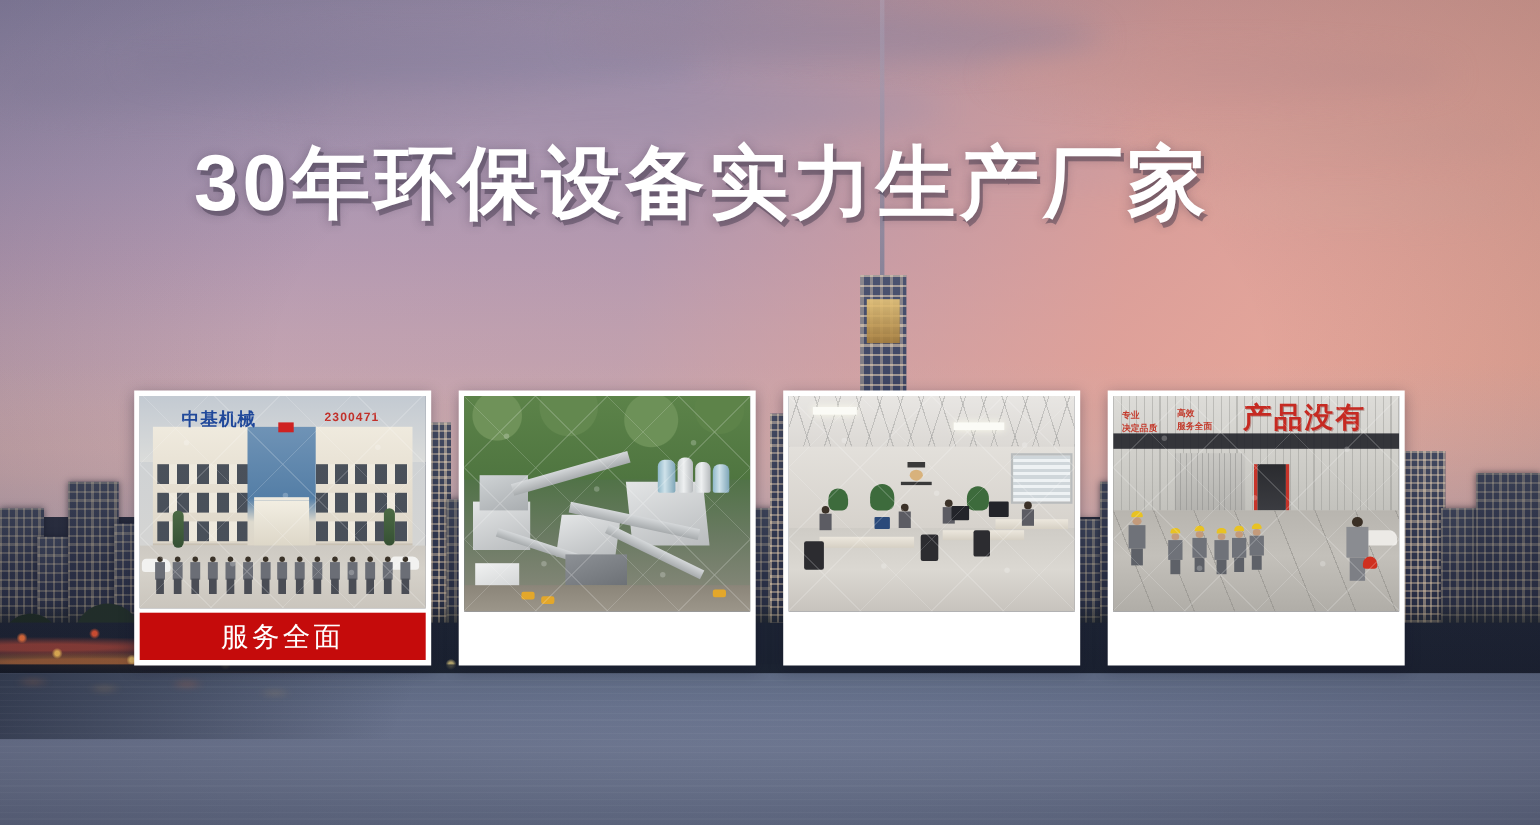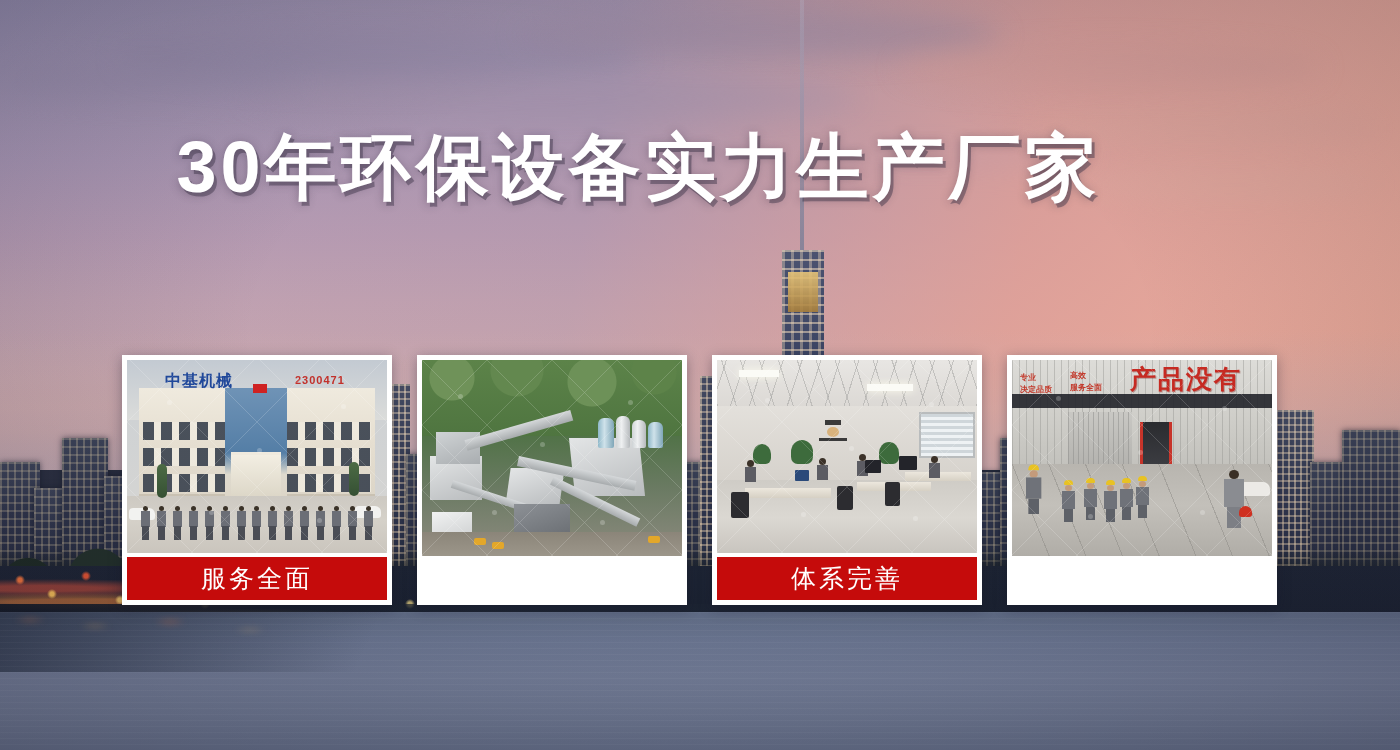--- a/index.html
+++ b/index.html
@@ -621,23 +621,20 @@
           <div class="p3-mon" style="left:78px;  top:110px; width:14px; height:11px; background:#2b4a7a;"></div>
         </div>
         <div class="wm">
           <div class="wm-dot" style="left:48px;  top:38px;"></div>
           <div class="wm-dot" style="left:132px; top:86px;"></div>
           <div class="wm-dot" style="left:212px; top:42px;"></div>
           <div class="wm-dot" style="left:84px;  top:152px;"></div>
           <div class="wm-dot" style="left:196px; top:156px;"></div>
         </div>
       </div>
-      <div class="card-caption">
-        <span>体系完善</span>
-      </div>
     </div>
 
     <div class="card">
       <div class="card-photo">
         <div class="p4">
           <div class="p4-fac"></div>
           <div class="p4-bigtext">产品没有</div>
           <div class="p4-smalltext" style="left:8px;  top:12px;">专业</div>
           <div class="p4-smalltext" style="left:8px;  top:24px;font-family:Liberation Mono, monospace;">决定品质</div>
           <div class="p4-smalltext" style="left:58px; top:10px;">高效</div>

